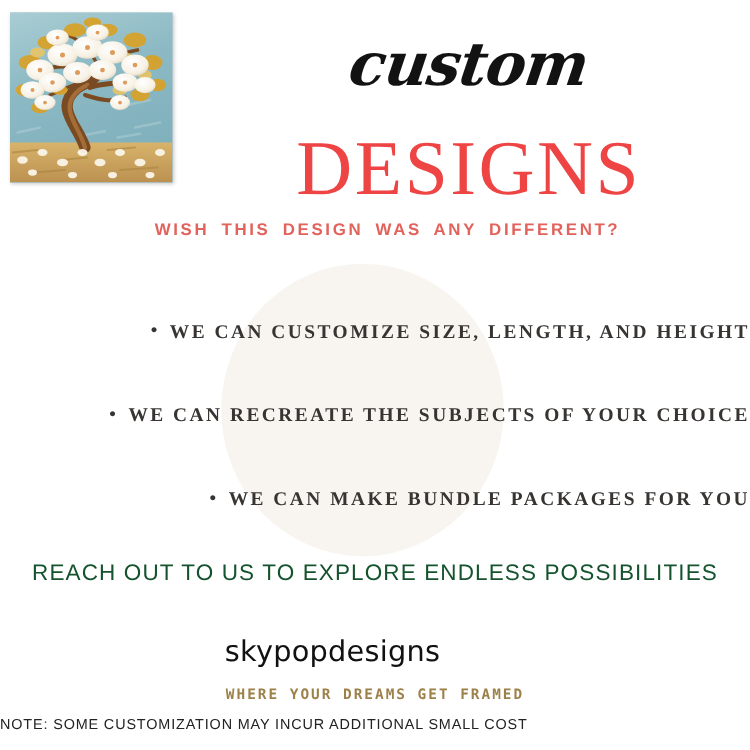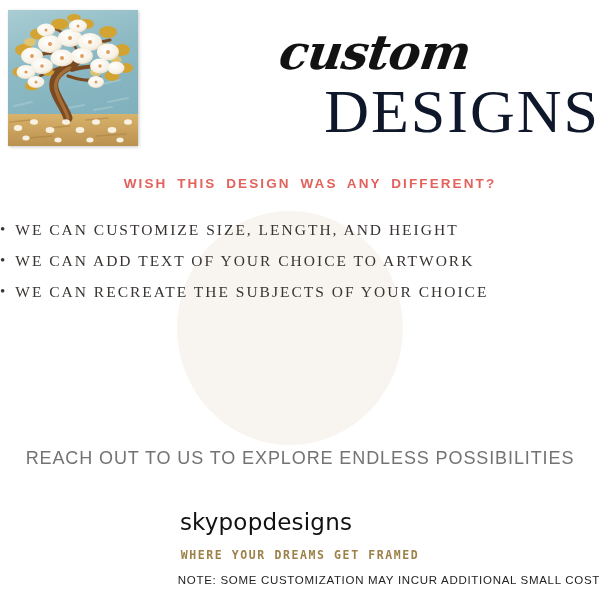--- a/index.html
+++ b/index.html
@@ -59,29 +59,29 @@
     line-height: 1;
     letter-spacing: -1px;
     color: #121212;
     transform: skewX(-8deg);
     z-index: 2;
   }
 
   #headline-main {
     position: absolute;
     left: 150px;
-    top: 80px;
+    top: 104px;
     width: 450px;
-    text-align: right;
+    text-align: center;
     font-family: "Liberation Serif", serif;
     font-weight: 400;
     font-size: 62px;
     line-height: 1;
     letter-spacing: 2px;
-    color: #0f172a;
+    color: #ef4444;
     z-index: 2;
   }
 
   #subhead {
     position: absolute;
     left: 100px;
     top: 176px;
     width: 420px;
     text-align: center;
     font-family: "Liberation Sans", sans-serif;
@@ -101,48 +101,49 @@
     width: 600px;
     z-index: 2;
     list-style: none;
     margin: 0;
     padding: 0;
   }
   #benefits li {
     position: relative;
     height: 31px;
     line-height: 31px;
-    text-align: left;
+    text-align: right;
     font-family: "Liberation Serif", serif;
-    font-weight: 400;
+    font-weight: 700;
     font-size: 15.5px;
     letter-spacing: 2.0px;
     color: #373432;
     white-space: nowrap;
+    margin-top: 36px;
   }
   #benefits li .bullet-dot {
     font-size: 15px;
     color: #373432;
     margin-right: 8px;
     vertical-align: 1px;
   }
   #benefits li.no-bullet .bullet-dot { visibility: hidden; }
 
   
   #cta {
     position: absolute;
     left: 0px;
     top: 448px;
     width: 600px;
     text-align: center;
     font-family: "Liberation Sans", sans-serif;
     font-weight: 400;
     font-size: 18px;
     letter-spacing: 0.9px;
-    color: #737373;
+    color: #14532d;
     z-index: 2;
   }
 
   
   #brand-name {
     position: absolute;
     left: 0px;
     top: 509px;
     width: 532px;
     text-align: center;
@@ -164,21 +165,21 @@
     font-size: 11.5px;
     letter-spacing: 1.6px;
     color: #9c8149;
     z-index: 2;
   }
   #footnote {
     position: absolute;
     left: 0px;
     top: 574px;
     width: 600px;
-    text-align: right;
+    text-align: left;
     font-family: "Liberation Sans", sans-serif;
     font-weight: 400;
     font-size: 11.5px;
     letter-spacing: 0.7px;
     color: #232323;
     z-index: 2;
   }
 </style>
 </head>
 <body>
@@ -313,22 +314,22 @@
       </g>
     </svg>
   </div>
 
   <div id="headline-script">custom</div>
   <div id="headline-main">DESIGNS</div>
   <div id="subhead">WISH  THIS  DESIGN  WAS ANY DIFFERENT?</div>
 
   <ul id="benefits">
     <li><span class="bullet-dot">•</span><span>WE CAN CUSTOMIZE SIZE, LENGTH, AND HEIGHT</span></li>
-    <li><span class="bullet-dot">•</span><span>WE CAN ADD TEXT OF YOUR CHOICE TO ARTWORK</span></li>
     <li><span class="bullet-dot">•</span><span>WE CAN RECREATE THE SUBJECTS OF YOUR CHOICE</span></li>
+    <li><span class="bullet-dot">•</span><span>WE CAN MAKE BUNDLE PACKAGES FOR YOU</span></li>
   </ul>
 
   <div id="cta">REACH OUT TO US TO EXPLORE ENDLESS POSSIBILITIES</div>
 
   <div id="brand-name">skypopdesigns</div>
   <div id="brand-tagline">WHERE YOUR DREAMS GET FRAMED</div>
   <div id="footnote">NOTE: SOME CUSTOMIZATION MAY INCUR ADDITIONAL SMALL COST</div>
 
 </div>
 

